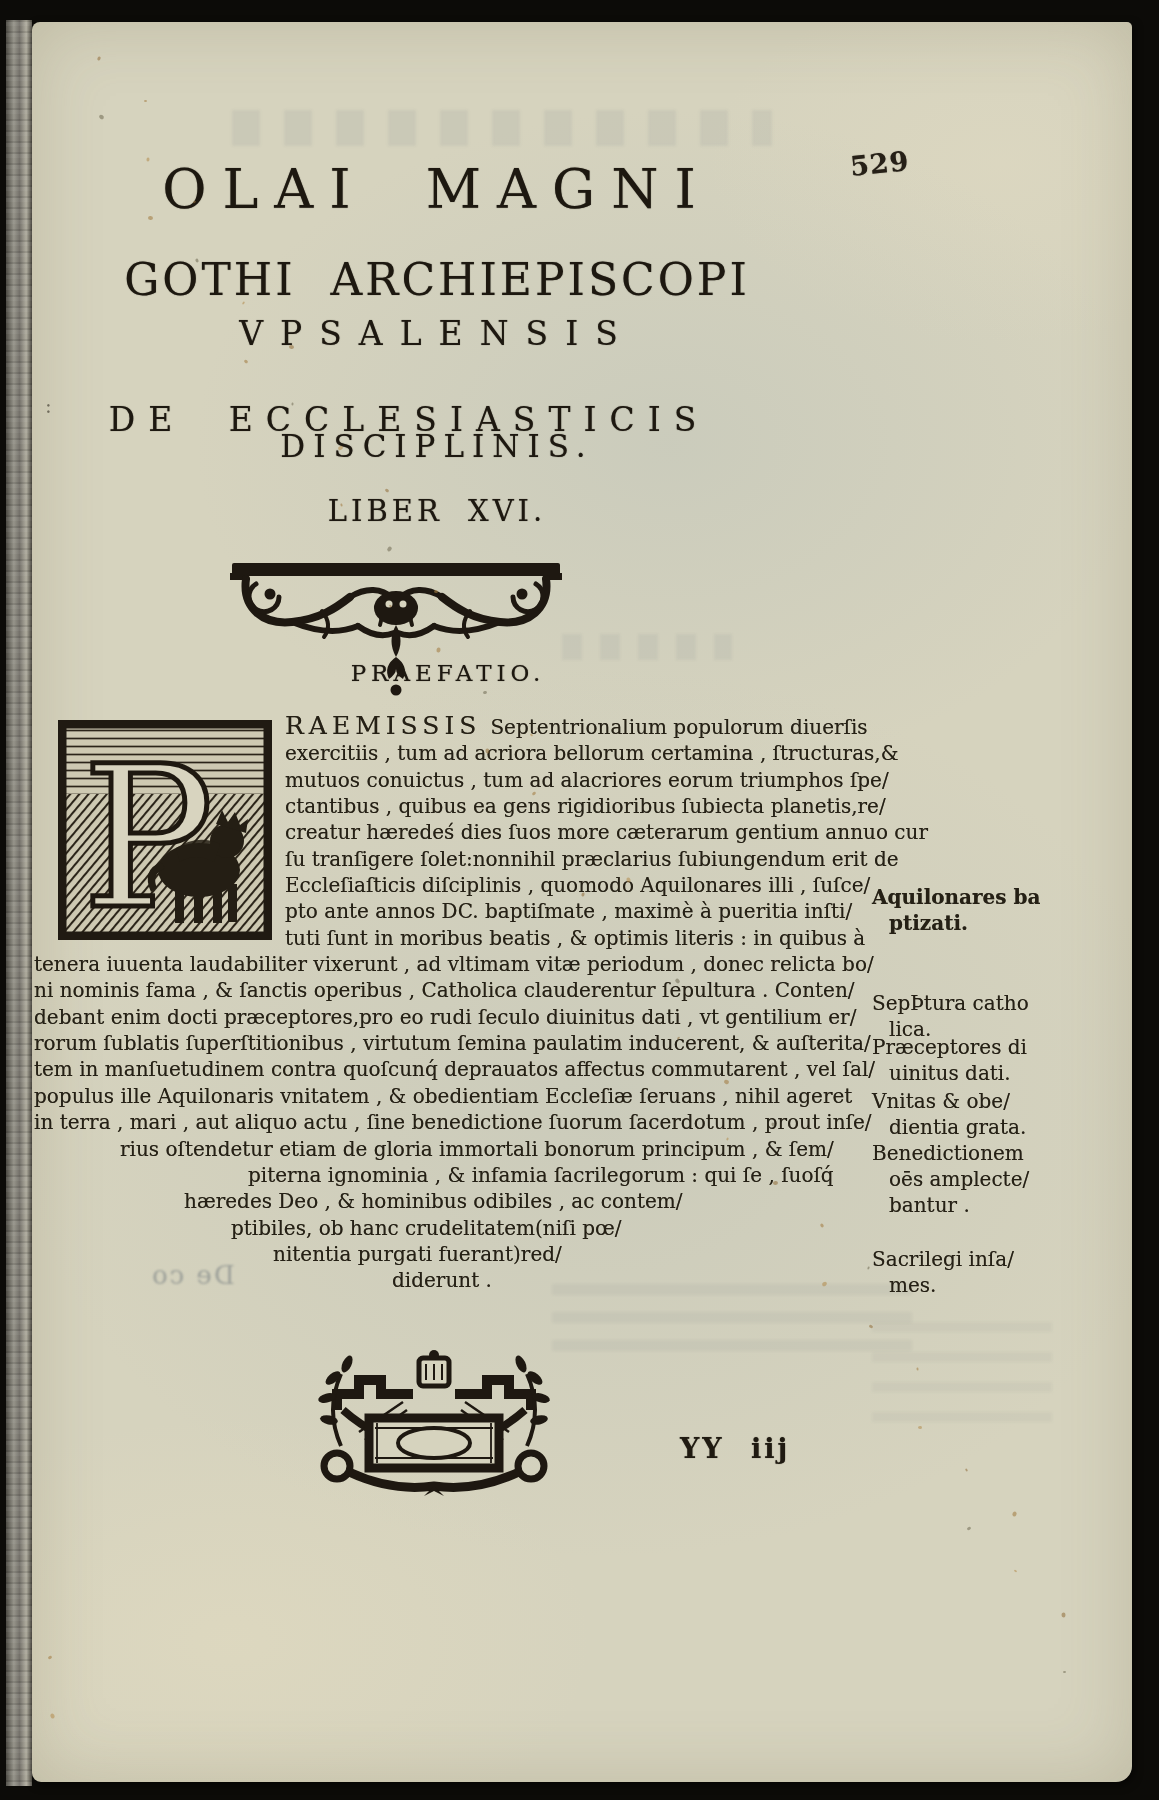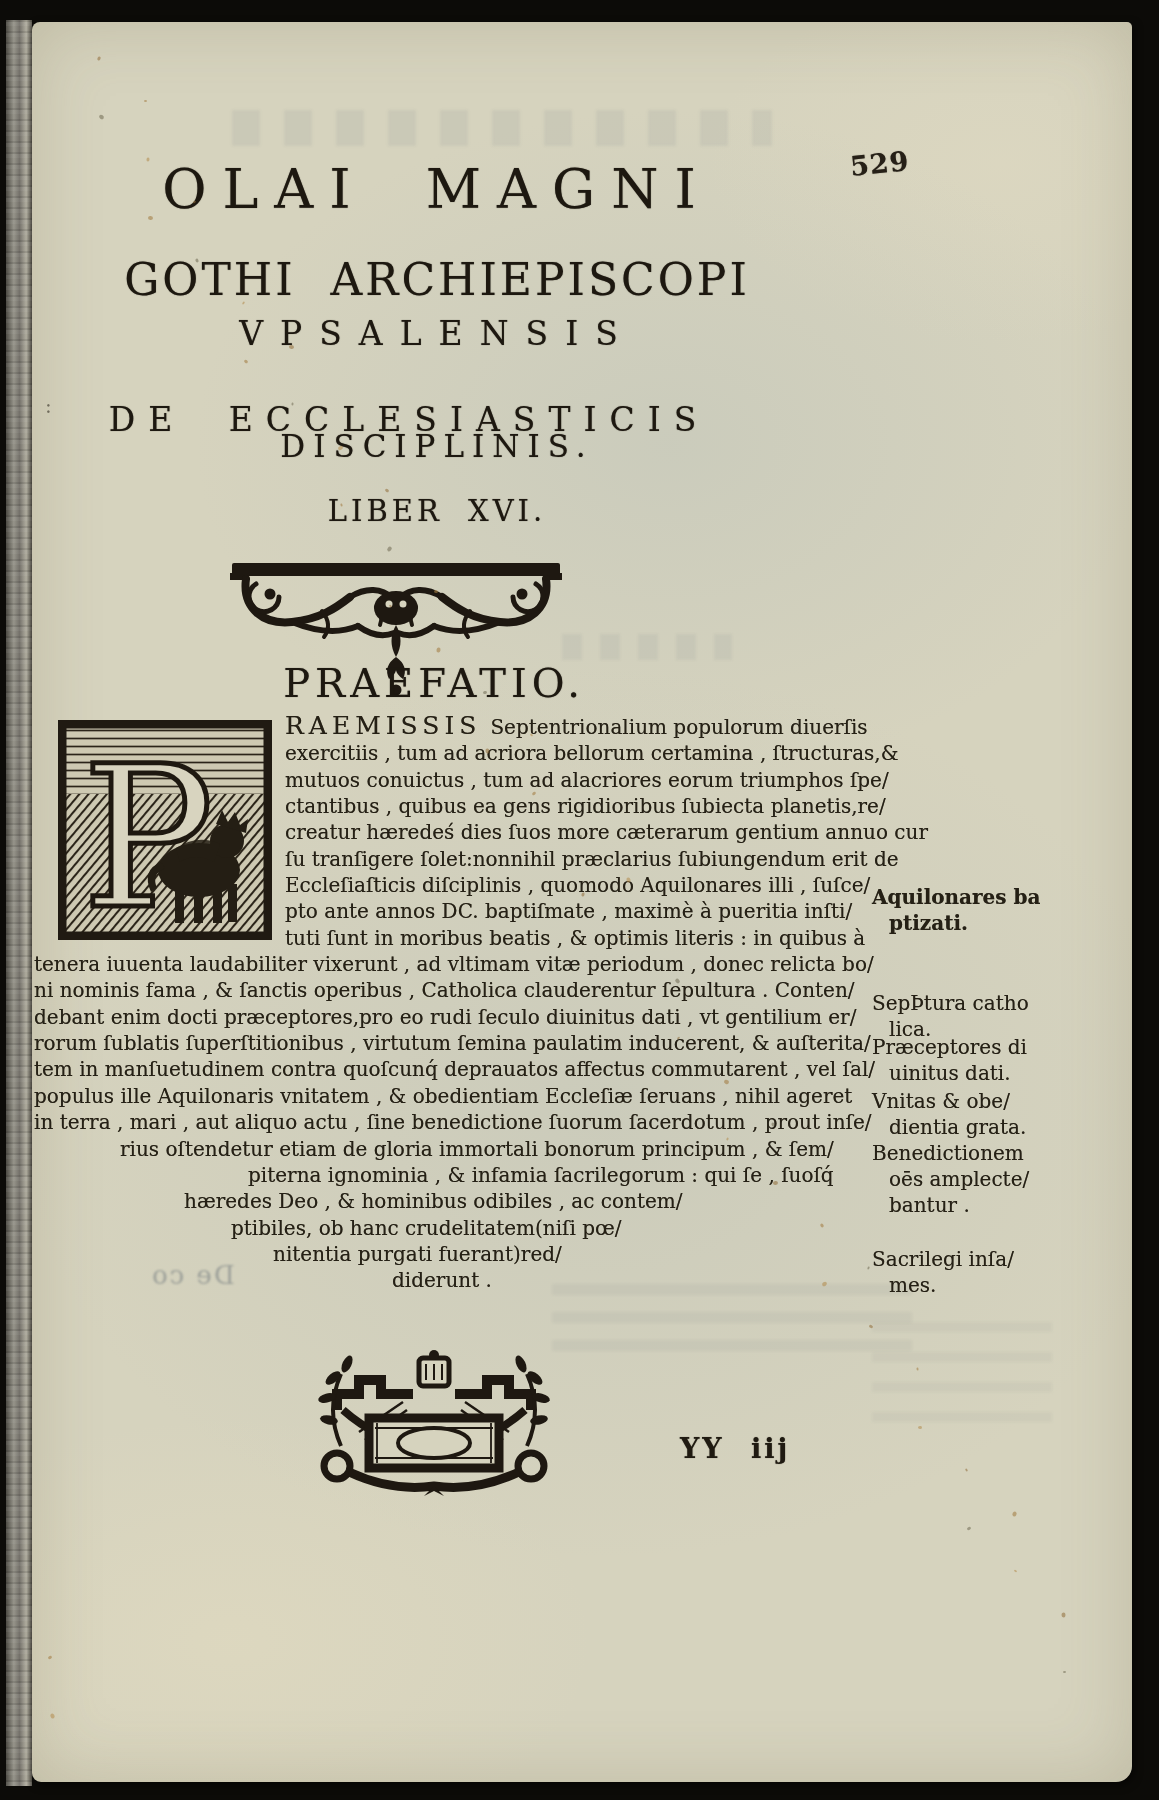--- a/index.html
+++ b/index.html
@@ -43,22 +43,22 @@
   .t2{top:232px;font-size:44px;letter-spacing:3px;word-spacing:18px;}
   .t3{top:292px;font-size:33px;letter-spacing:17px;word-spacing:8px;}
   .t4{top:342px;font-size:33px;letter-spacing:13px;word-spacing:20px;transform:translateX(-28px);margin-top:36px;}
   .t5{top:406px;font-size:31px;letter-spacing:8px;}
   .t6{top:472px;font-size:29px;letter-spacing:4px;word-spacing:12px;}
   .stray{left:13px;top:372px;font-size:20px;opacity:.55;}
 
   .ornament{left:198px;top:541px;width:332px;height:138px;}
 
   .praefatio{
-    left:2px;top:638px;width:800px;text-align:center;
-    font-size:40px;letter-spacing:5px;word-spacing:10px;color:#1d1810;
+    left:16px;top:638px;width:800px;text-align:center;
+    font-size:23px;letter-spacing:5px;word-spacing:10px;color:#1d1810;
     text-shadow:0 0 1px rgba(29,24,16,.6);
   }
 
   
   .initial-cut{left:26px;top:698px;width:214px;height:220px;}
 
   
   .body-text{
     left:0;top:691px;width:852px;padding-left:2px;
     font-size:20px;color:#252015;

